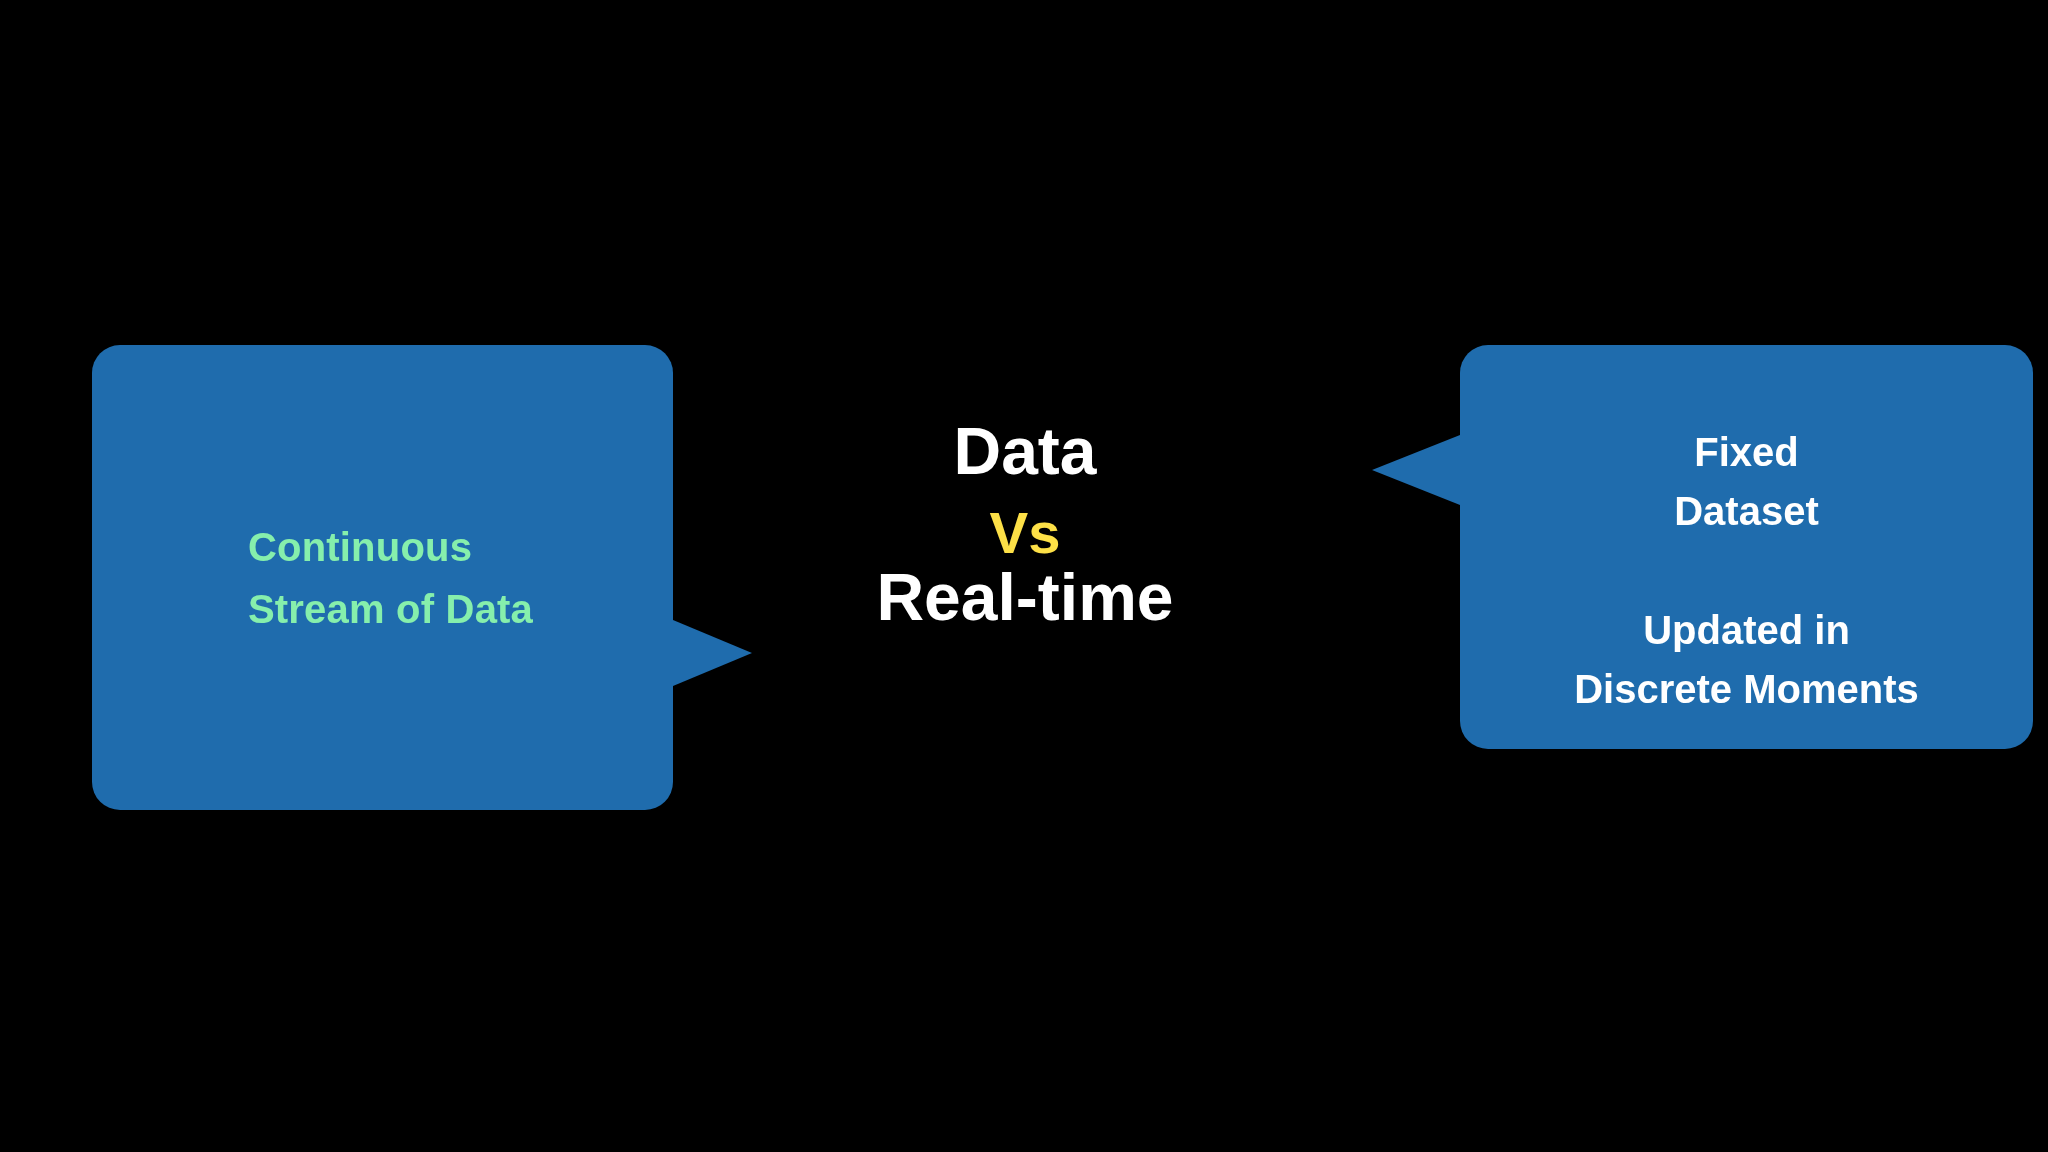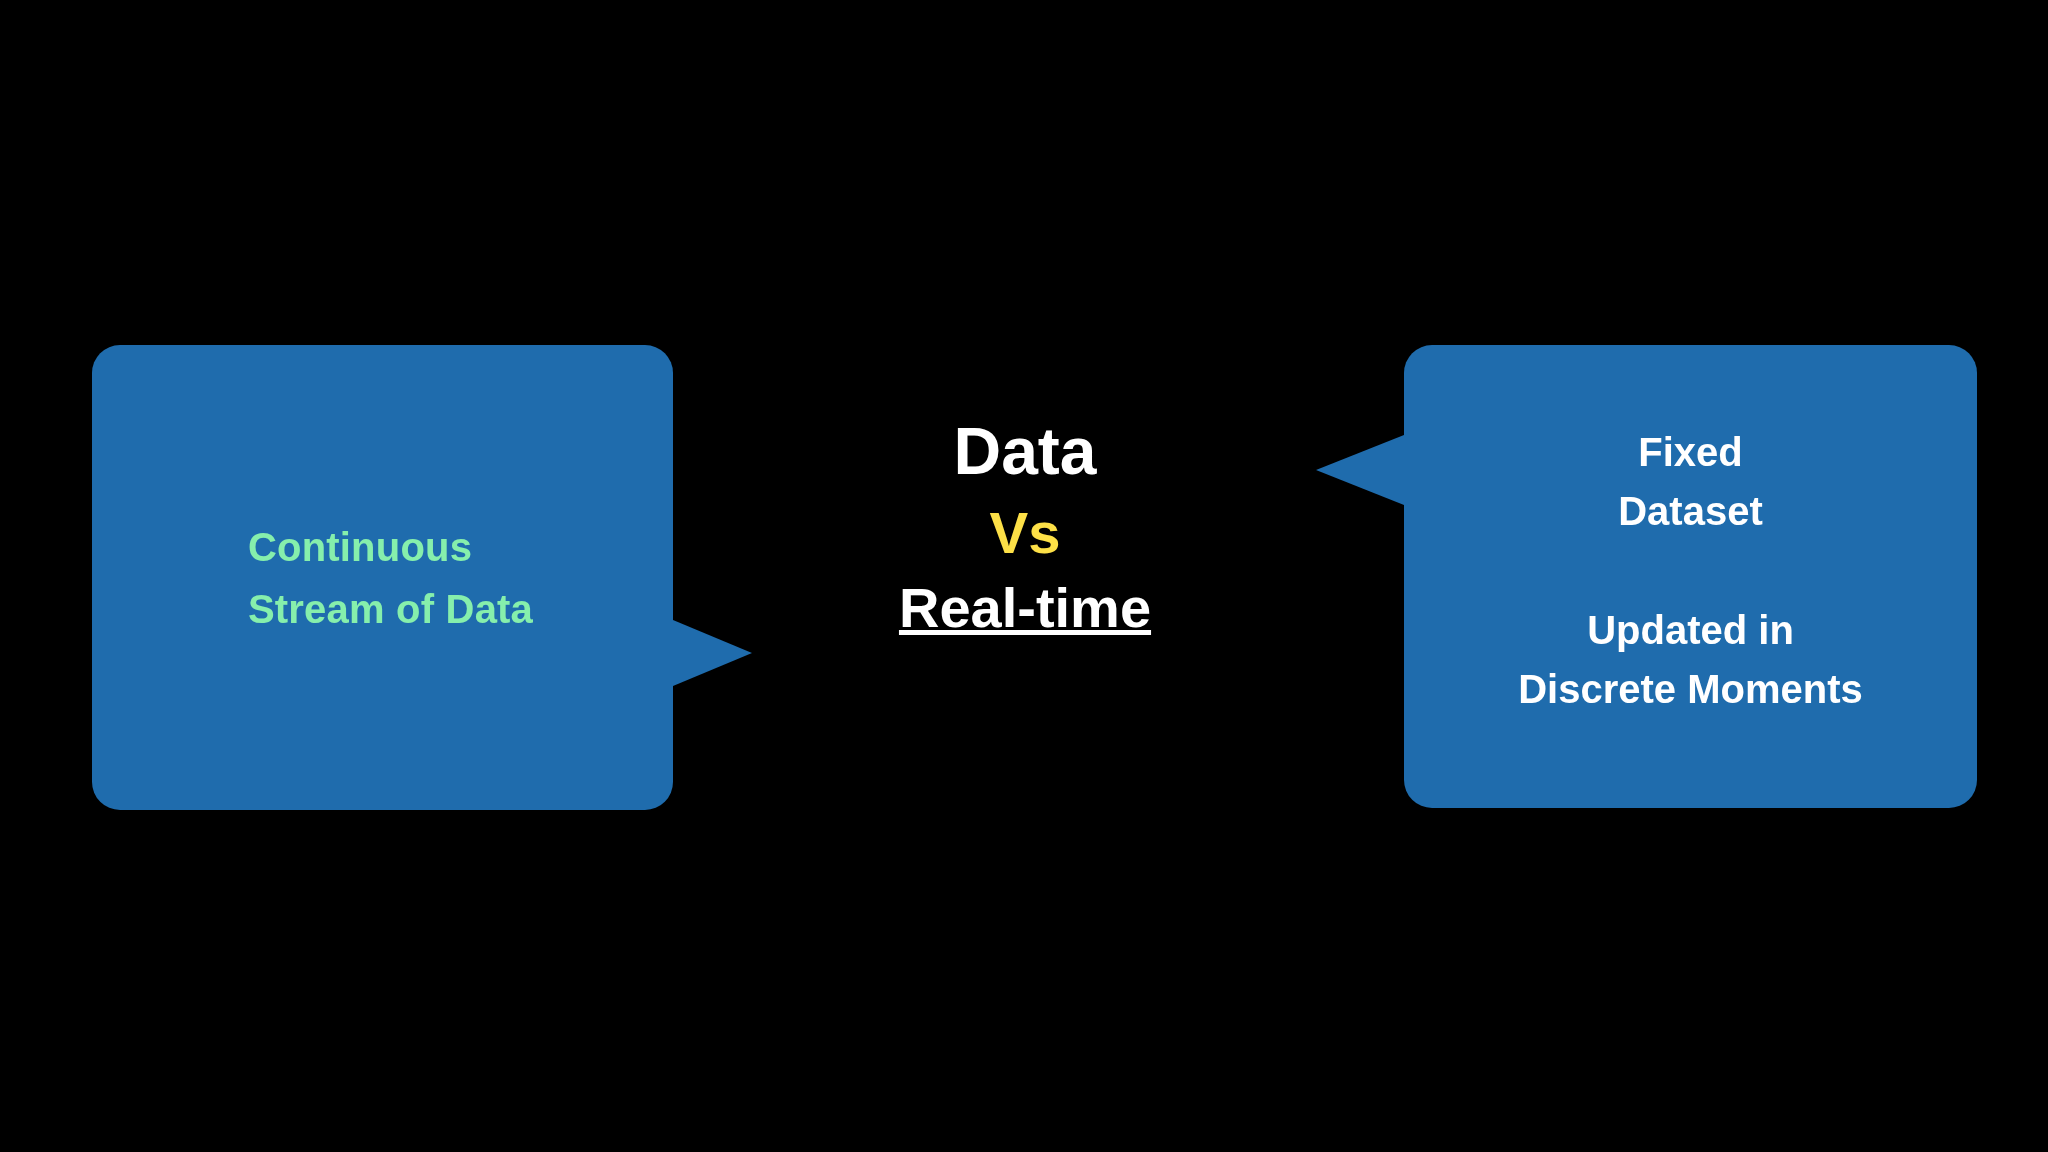--- a/index.html
+++ b/index.html
@@ -46,24 +46,24 @@
   #callout-left .callout-tail {
     left: 581px;
     top: 275px;
     border-top: 33px solid transparent;
     border-bottom: 33px solid transparent;
     border-left: 79px solid var(--accent, #1f6cad);
   }
 
   
   #callout-right {
-    left: 1404px;
+    left: 1460px;
     top: 345px;
     width: 573px;
-    height: 463px;
+    height: 404px;
   }
   #callout-right .callout-tail {
     left: -88px;
     top: 90px;
     border-top: 35px solid transparent;
     border-bottom: 35px solid transparent;
     border-right: 88px solid var(--accent, #1f6cad);
   }
 
   
@@ -118,23 +118,22 @@
     color: #ffffff;
     font-size: 66px;
   }
   .center-line.connector {
     color: #e8a33d;
     font-size: 58px;
     margin-top: 20px;
   }
   .center-line.secondary {
     color: #ffffff;
-    font-size: 56px;
-    margin-top: 18px;
-    text-decoration: underline;
+    font-size: 66px;
+    margin-top: 2px;
   }
 </style>
 </head>
 <body style="background: rgb(0, 0, 0);">
 
 <div id="stage" style="background: rgb(0, 0, 0);">
 
   <div class="callout" id="callout-left" style="--accent: #1f6cad;">
     <div class="callout-body" style="background: rgb(31, 108, 173);"></div>
     <div class="callout-tail" style="border-left-color: rgb(31, 108, 173);"></div>

